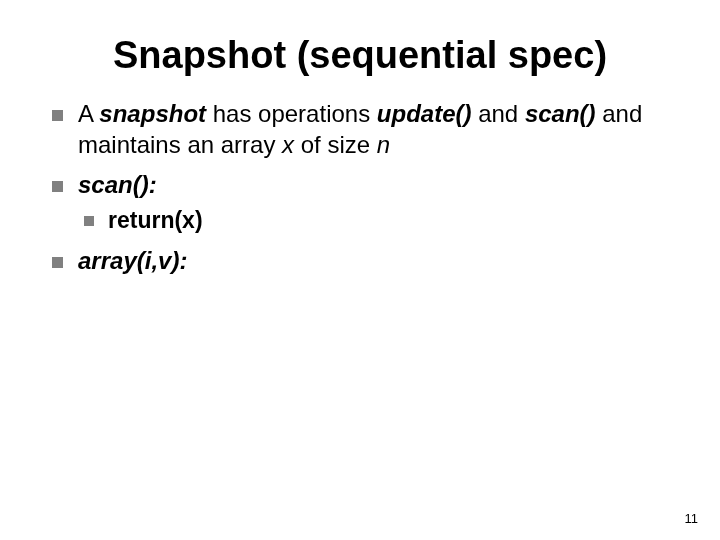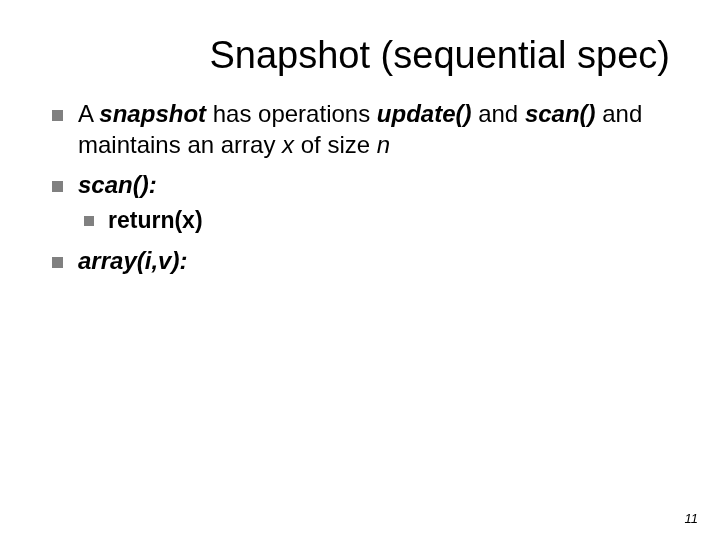--- a/index.html
+++ b/index.html
@@ -14,23 +14,23 @@
   }
   .slide {
     position: relative;
     width: 720px;
     height: 540px;
     box-sizing: border-box;
     padding: 34px 50px 0 50px;
   }
   .title {
     font-size: 38px;
-    text-align: right;
+    text-align: center;
     margin: 0 0 22px 0;
-    font-weight: normal;
+    font-weight: bold;
   }
   ul {
     list-style: none;
     margin: 0;
     padding: 0;
   }
   ul.lvl1 > li {
     position: relative;
     padding-left: 28px;
     font-size: 24px;
@@ -66,21 +66,20 @@
     height: 10px;
     background: #808080;
   }
   .i  { font-style: italic; }
   .bi { font-weight: bold; font-style: italic; }
   .pagenum {
     position: absolute;
     right: 22px;
     bottom: 14px;
     font-size: 13px;
-    font-style: italic;
     color: #000000;
   }
 </style>
 </head>
 <body>
 
 <div class="slide">
 
   <h1 class="title">Snapshot (sequential spec)</h1>
 

